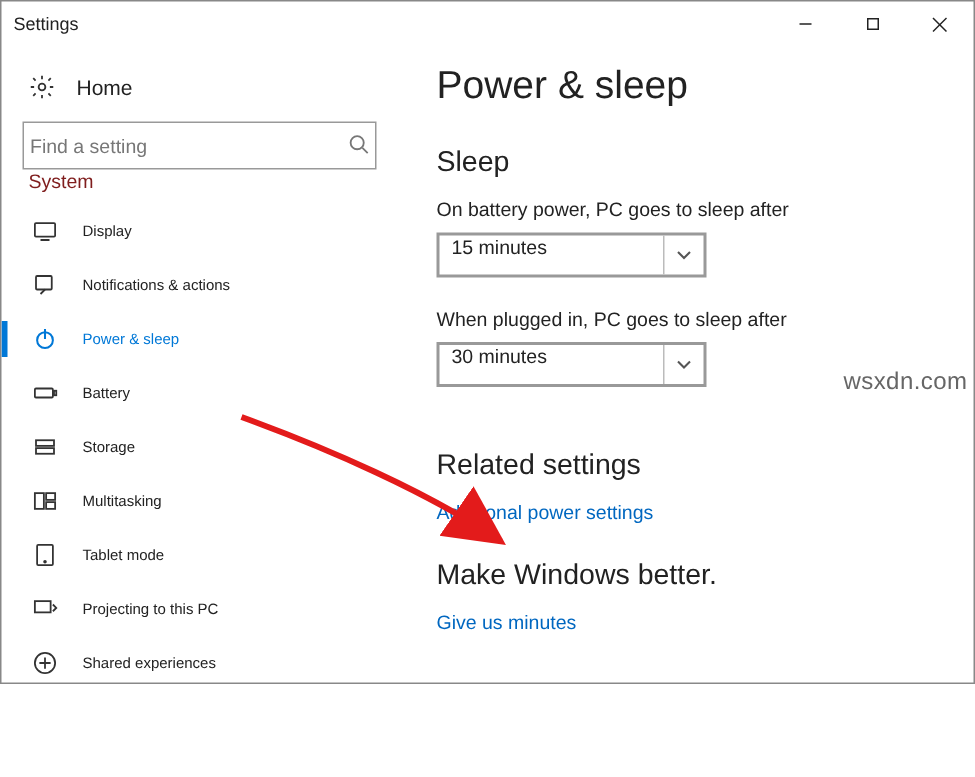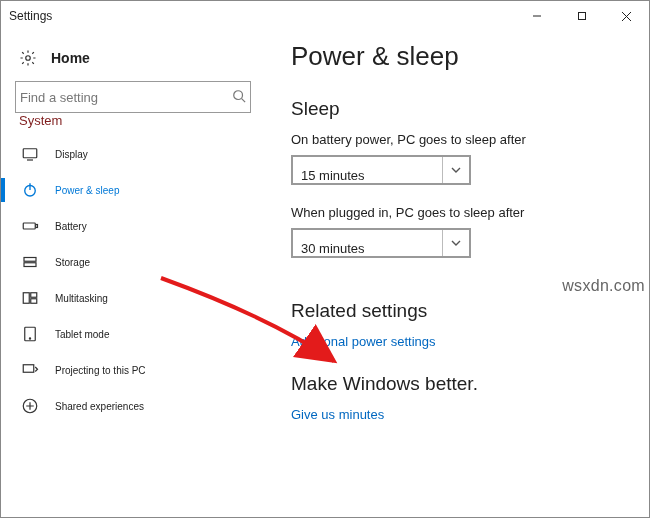--- a/index.html
+++ b/index.html
@@ -9,21 +9,21 @@
     font-size: 13px;
     color: #222;
     width: 650px;
     height: 518px;
     overflow: hidden;
     position: relative;
     background: #fff;
   }
   .window {
     width: 650px;
-    height: 518px;
+    height: 456px;
     border: 1px solid #888;
     background: #fff;
     position: relative;
     overflow: hidden;
   }
   .titlebar {
     height: 30px;
     display: flex;
     align-items: center;
     justify-content: space-between;
@@ -43,21 +43,20 @@
   }
   .sidebar {
     width: 260px;
     padding: 12px 10px 0 14px;
     position: relative;
   }
   .home-row {
     display: flex; align-items: center; gap: 14px;
     padding: 6px 4px 14px 4px;
     font-size: 14px;
-    font-weight: bold;
   }
   .search-box {
     display: flex; align-items: center;
     border: 1px solid #999;
     height: 32px;
     padding: 0 4px;
     color: #777;
     font-size: 13px;
     justify-content: space-between;
   }
@@ -97,21 +96,21 @@
   h2.section {
     font-weight: 400;
     font-size: 19px;
     margin: 0 0 12px 0;
   }
   .field-label {
     font-size: 13px;
     margin-bottom: 8px;
   }
   .select {
-    display: flex; align-items: flex-end; justify-content: space-between;
+    display: flex; align-items: flex-start; justify-content: space-between;
     border: 2px solid #999;
     width: 180px; height: 30px;
     padding: 0 8px;
     font-size: 13px;
     margin-bottom: 20px;
   }
   .select .chev {
     border-left: 1px solid #bbb;
     padding-left: 8px;
     height: 100%;
@@ -204,20 +203,29 @@
         <div class="nav-item">
           <span class="nav-icon">
             <svg viewBox="0 0 24 24" fill="none" stroke="#333" stroke-width="1.6">
                 <rect x="3" y="5" width="18" height="12" rx="1"></rect>
                 <line x1="8" y1="20" x2="16" y2="20"></line>
               </svg>
           </span>
           <span>Display</span>
         </div>
 
+        <div class="nav-item">
+          <span class="nav-icon">
+            <svg viewBox="0 0 24 24" fill="none" stroke="#333" stroke-width="1.6">
+                <rect x="4" y="4" width="14" height="12" rx="1"></rect>
+                <path d="M8 20l4-4"></path>
+              </svg>
+          </span>
+          <span>Notifications &amp; actions</span>
+        </div>
 
         <div class="nav-item active">
           <span class="nav-icon">
             <svg viewBox="0 0 24 24" fill="none" stroke="#0078d7" stroke-width="1.8">
                 <circle cx="12" cy="13" r="7"></circle>
                 <line x1="12" y1="3" x2="12" y2="12"></line>
               </svg>
           </span>
           <span>Power &amp; sleep</span>
         </div>

